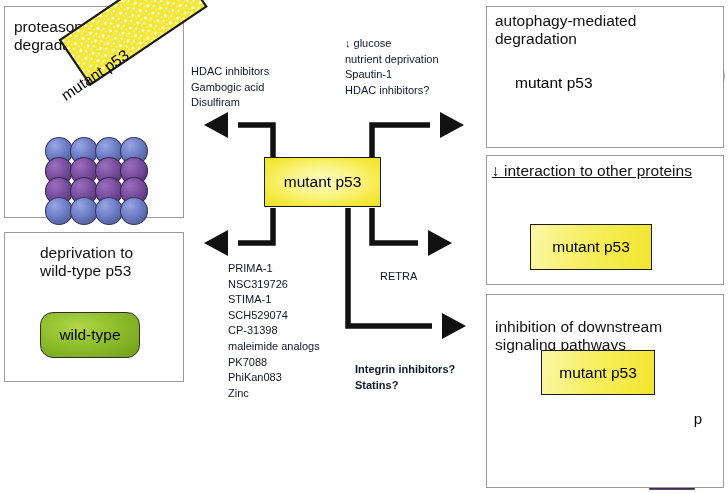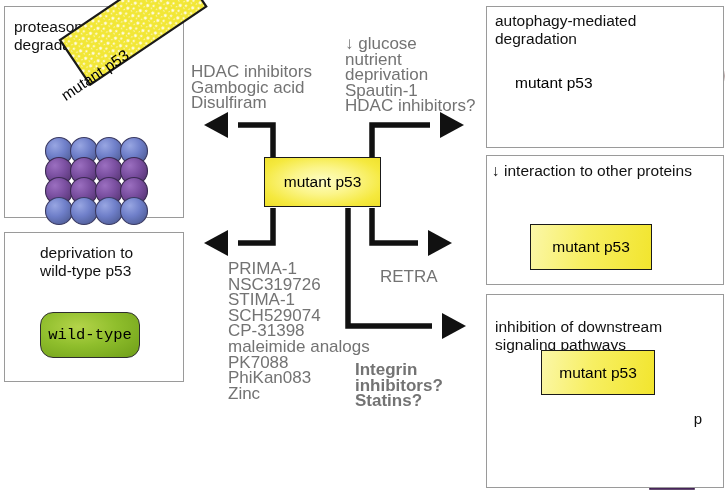--- a/index.html
+++ b/index.html
@@ -1,28 +1,28 @@
 <!DOCTYPE html>
 <html><head>
 <meta charset="utf-8">
 <style>
   html,body{margin:0;padding:0;background:#ffffff;}
   body{width:728px;height:493px;position:relative;overflow:hidden;
        font-family:"Liberation Sans","DejaVu Sans",sans-serif;color:#000;}
   .panel{position:absolute;background:#fff;border:1.5px solid #9a9a9a;box-sizing:border-box;}
   .ptitle{position:absolute;font-size:15.5px;line-height:18px;color:#111;white-space:pre-line;}
-  .redtext{position:absolute;color:#737373;font-size:17px;line-height:15.6px;white-space:pre-line;}
+  .redtext{position:absolute;color:#0f172a;font-size:11px;line-height:15.6px;white-space:pre-line;}
   .mbox{position:absolute;box-sizing:border-box;border:1.6px solid #1a1a1a;
         display:flex;align-items:center;justify-content:center;
         background:radial-gradient(ellipse at 50% 48%, #fdfdc4 0%, #fbf58a 38%, #f5e93f 75%, #efe02a 100%);
         font-size:15.5px;color:#000;}
   .mbox.flat{background:linear-gradient(100deg,#fbf7a8 0%,#f7ef62 45%,#f2e52e 100%);}
   .wt{position:absolute;box-sizing:border-box;border:1.8px solid #2e2e2e;border-radius:13px;
       display:flex;align-items:center;justify-content:center;font-size:15.5px;color:#000;
-      background:radial-gradient(ellipse at 38% 32%, #b4d44a 0%, #8fbe2c 45%, #6e9e18 100%);font-family:Liberation Mono, monospace;}
+      background:radial-gradient(ellipse at 38% 32%, #b4d44a 0%, #8fbe2c 45%, #6e9e18 100%);}
   svg{position:absolute;left:0;top:0;overflow:visible;}
   .nosel{user-select:none;}
 </style>
 </head>
 <body class="nosel">
 
 <div class="panel" style="left:4px;top:6px;width:180px;height:212px;">
 </div>
 <div class="ptitle" style="left:14px;top:18px;width:140px;">proteasome
 degradation</div>
@@ -187,21 +187,21 @@
 <div class="redtext" style="left:380px;top:269px;width:90px;">RETRA</div>
 <div class="redtext" style="left:355px;top:362px;width:135px;font-weight:bold;">Integrin inhibitors?
 Statins?</div>
 
 <div class="panel" style="left:486px;top:6px;width:238px;height:142px;"></div>
 <div class="ptitle" style="left:495px;top:12px;width:225px;">autophagy-mediated
 degradation</div>
 <div style="position:absolute;left:515px;top:74px;font-size:15.5px;color:#000;white-space:nowrap;">mutant p53</div>
 
 <div class="panel" style="left:486px;top:155px;width:238px;height:130px;"></div>
-<div class="ptitle" style="left:492px;top:162px;width:232px;">↓ interaction to other proteins</div>
+<div class="ptitle" style="left:492px;top:162px;width:232px;text-decoration:underline;">↓ interaction to other proteins</div>
 <div class="mbox flat" style="left:530px;top:224px;width:122px;height:46px;">mutant p53</div>
 
 <div class="panel" style="left:486px;top:294px;width:238px;height:194px;"></div>
 <div class="ptitle" style="left:495px;top:318px;width:225px;">inhibition of downstream
 signaling pathways</div>
 <div class="mbox flat" style="left:541px;top:350px;width:114px;height:45px;">mutant p53</div>
 <div style="position:absolute;left:690px;top:410px;width:16px;text-align:center;
             font-size:15px;color:#111;">p</div>
 
 </body></html>

